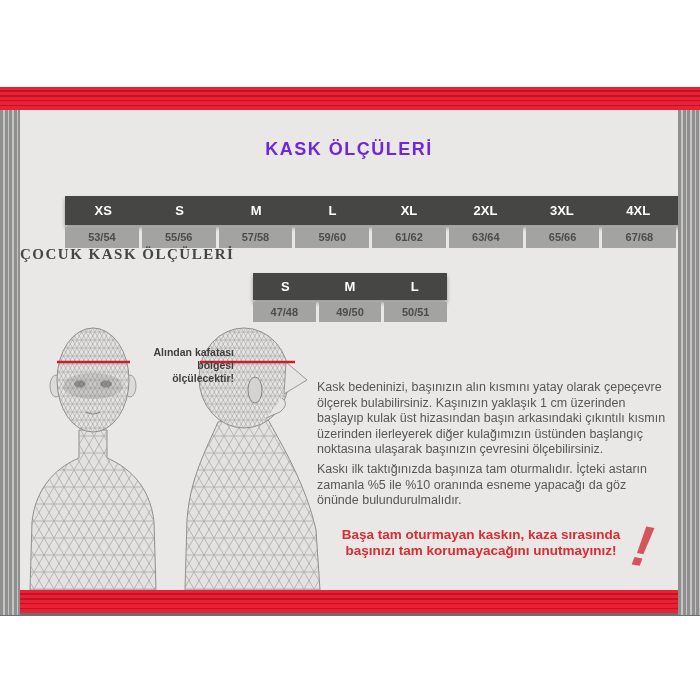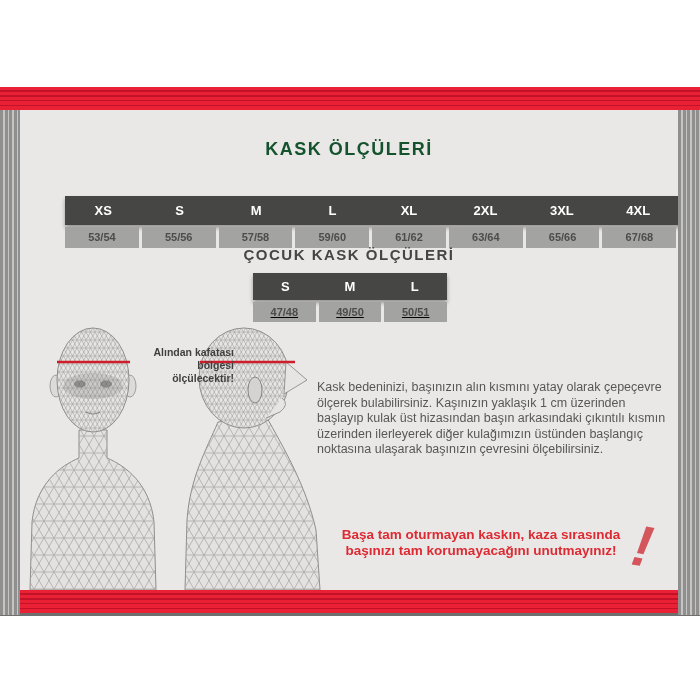--- a/index.html
+++ b/index.html
@@ -11,36 +11,36 @@
   .red-bar.top{top:87px;z-index:6;}
   .red-bar.bottom{top:590px;z-index:2;border-bottom:3px solid #6f6f6f;}
   .stripe-col{position:absolute;top:103px;height:512px;width:20px;z-index:4;
               background:repeating-linear-gradient(to right,#8f8f8f 0 3px,#c6c5c4 3px 4.6px);}
   .stripe-col.left{left:0;}
   .stripe-col.right{left:678px;width:22px;}
   .content{position:absolute;left:20px;top:110px;width:658px;height:480px;
            background:#e9e8e6;z-index:1;}
   
   .main-title{position:absolute;left:20px;top:139px;width:658px;text-align:center;
-              font-size:18px;font-weight:bold;color:#14532d;letter-spacing:1.5px;z-index:3;}
-  .child-title{position:absolute;left:20px;top:246px;width:658px;text-align:center;
-               font-size:15px;font-weight:bold;color:#454545;letter-spacing:1.5px;z-index:3;}
+              font-size:18px;font-weight:bold;color:#6d28d9;letter-spacing:1.5px;z-index:3;}
+  .child-title{position:absolute;left:20px;top:246px;width:658px;text-align:left;
+               font-size:15px;font-weight:bold;color:#454545;letter-spacing:1.5px;z-index:3;font-family:Liberation Serif, serif;}
   
   .size-table{position:absolute;z-index:3;}
   .size-table .hdr{display:flex;background:#464645;box-shadow:0 3px 4px rgba(0,0,0,.35);}
   .size-table .hdr .cell{flex:1;color:#ffffff;font-weight:bold;text-align:center;}
   .size-table .vals{display:flex;margin-top:2px;}
   .size-table .vals .cell{flex:1;background:#a3a3a2;color:#4c4c4c;font-weight:bold;text-align:center;}
   .adult{left:65px;top:196px;width:688px;}
   .adult .hdr .cell{font-size:13px;line-height:29px;}
   .adult .vals{gap:3px;}
   .adult .vals .cell{font-size:11px;line-height:21px;}
   .child{left:253px;top:273px;width:194px;}
   .child .hdr .cell{font-size:13px;line-height:27px;}
-  .child .vals{gap:3px;text-decoration:underline;}
+  .child .vals{gap:3px;}
   .child .vals .cell{font-size:11px;line-height:20px;}
   
   .figures{position:absolute;left:14px;top:300px;width:322px;height:290px;z-index:2;}
   .annotation{position:absolute;left:118px;top:346px;width:116px;z-index:3;text-align:right;
               font-size:10.5px;font-weight:bold;color:#3f3f3f;line-height:13px;}
   
   .instructions{position:absolute;left:313px;top:376px;width:358px;z-index:3;
                 font-size:12.5px;line-height:15.6px;color:#575757;}
   .instructions p{margin:4px;}
   .warning{position:absolute;left:322px;top:527px;width:318px;z-index:3;text-align:center;
@@ -138,18 +138,19 @@
   </svg>
 
   <div class="annotation">
     <div>Alından kafatası</div>
     <div>bölgesi</div>
     <div>ölçülecektir!</div>
   </div>
 
   <div class="instructions">
     <p>Kask bedeninizi, başınızın alın kısmını yatay olarak çepeçevre ölçerek bulabilirsiniz. Kaşınızın yaklaşık 1 cm üzerinden başlayıp kulak üst hizasından başın arkasındaki çıkıntılı kısmın üzerinden ilerleyerek diğer kulağımızın üstünden başlangıç noktasına ulaşarak başınızın çevresini ölçebilirsiniz.</p>
+    <p>Kaskı ilk taktığınızda başınıza tam oturmalıdır. İçteki astarın zamanla %5 ile %10 oranında esneme yapacağı da  göz önünde bulundurulmalıdır.</p>
   </div>
 
   <div class="warning">Başa tam oturmayan kaskın, kaza sırasında başınızı tam korumayacağını unutmayınız!</div>
   <div class="excl">!</div>
 
 </div>
 
 </body></html>

